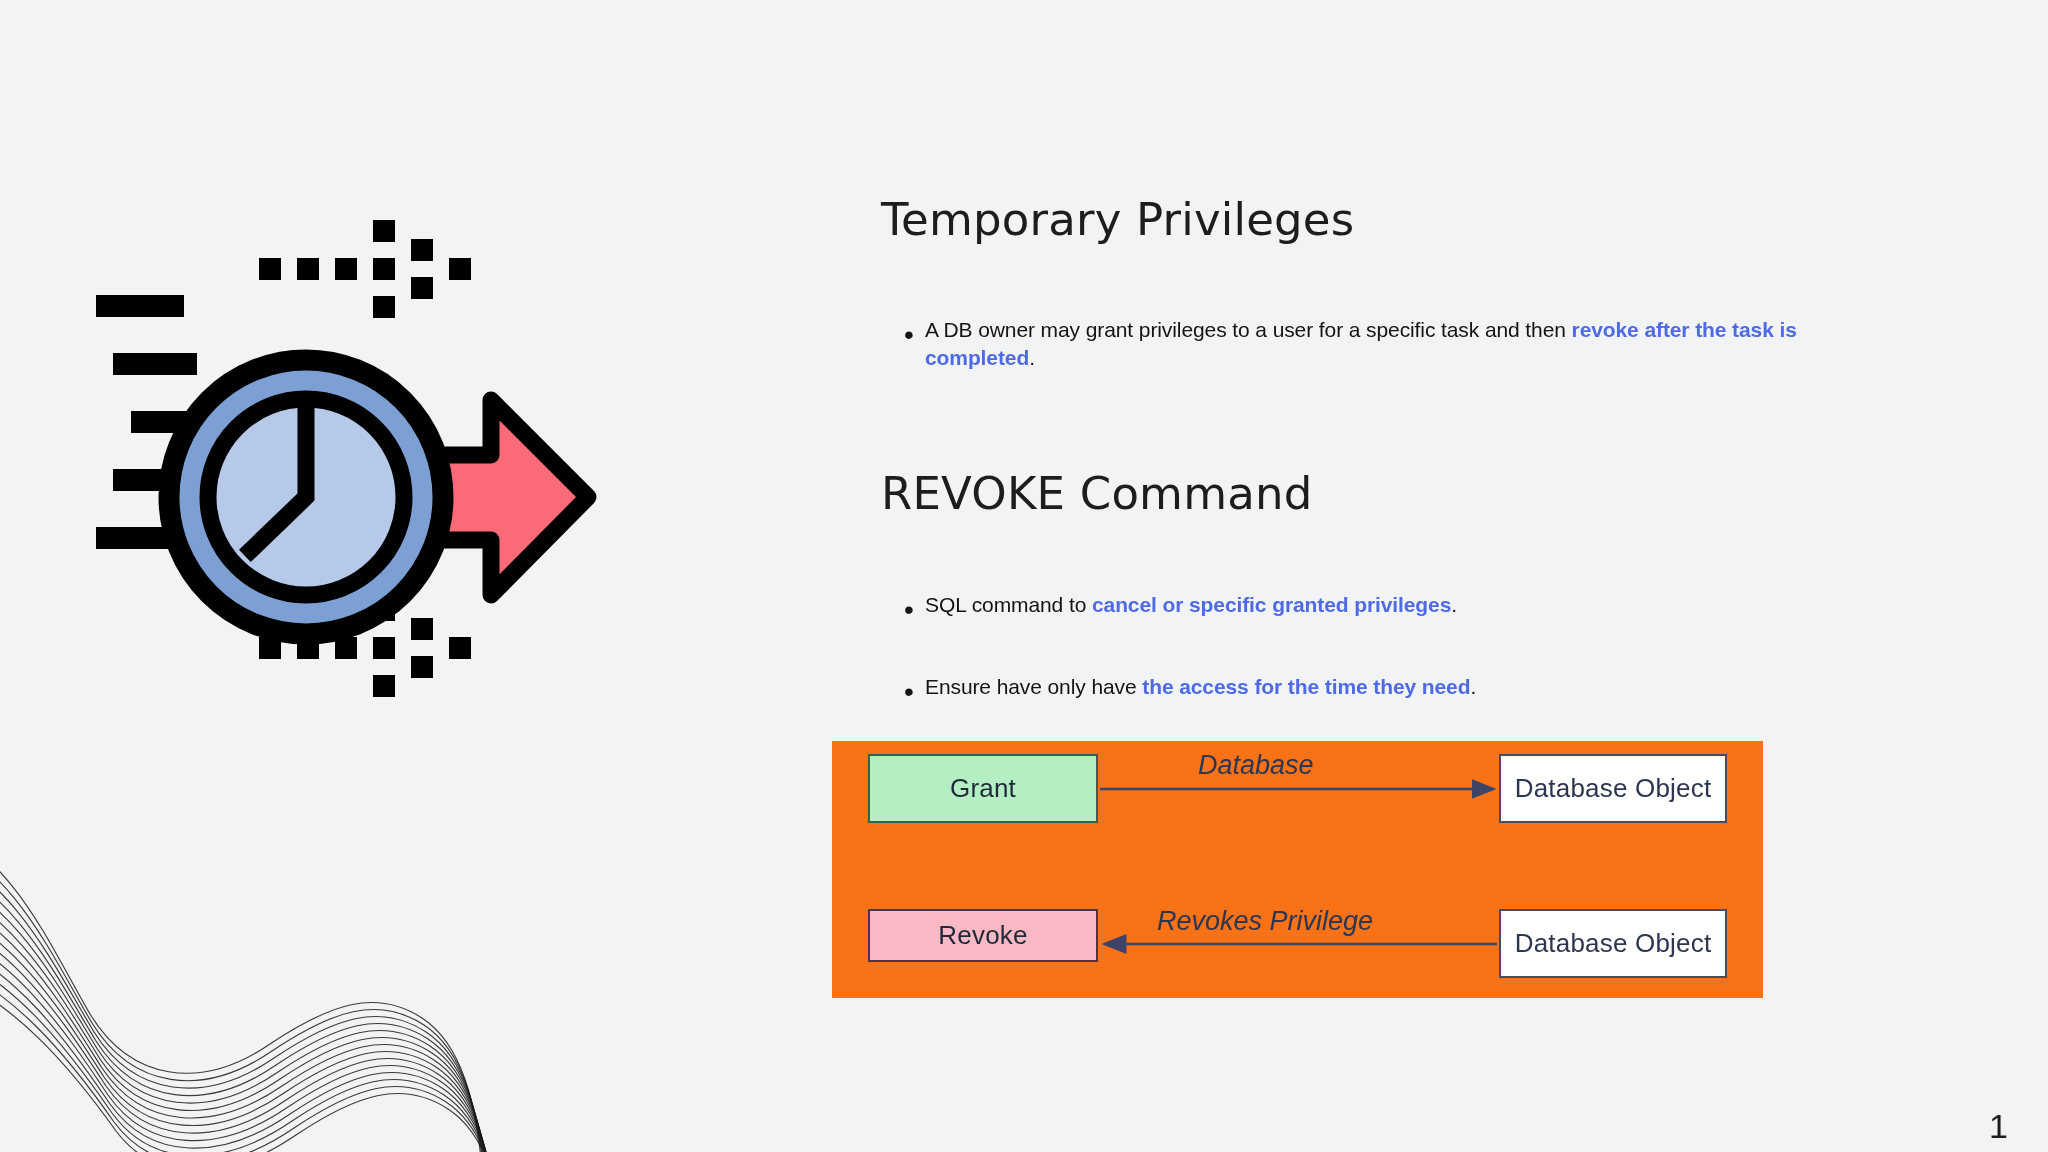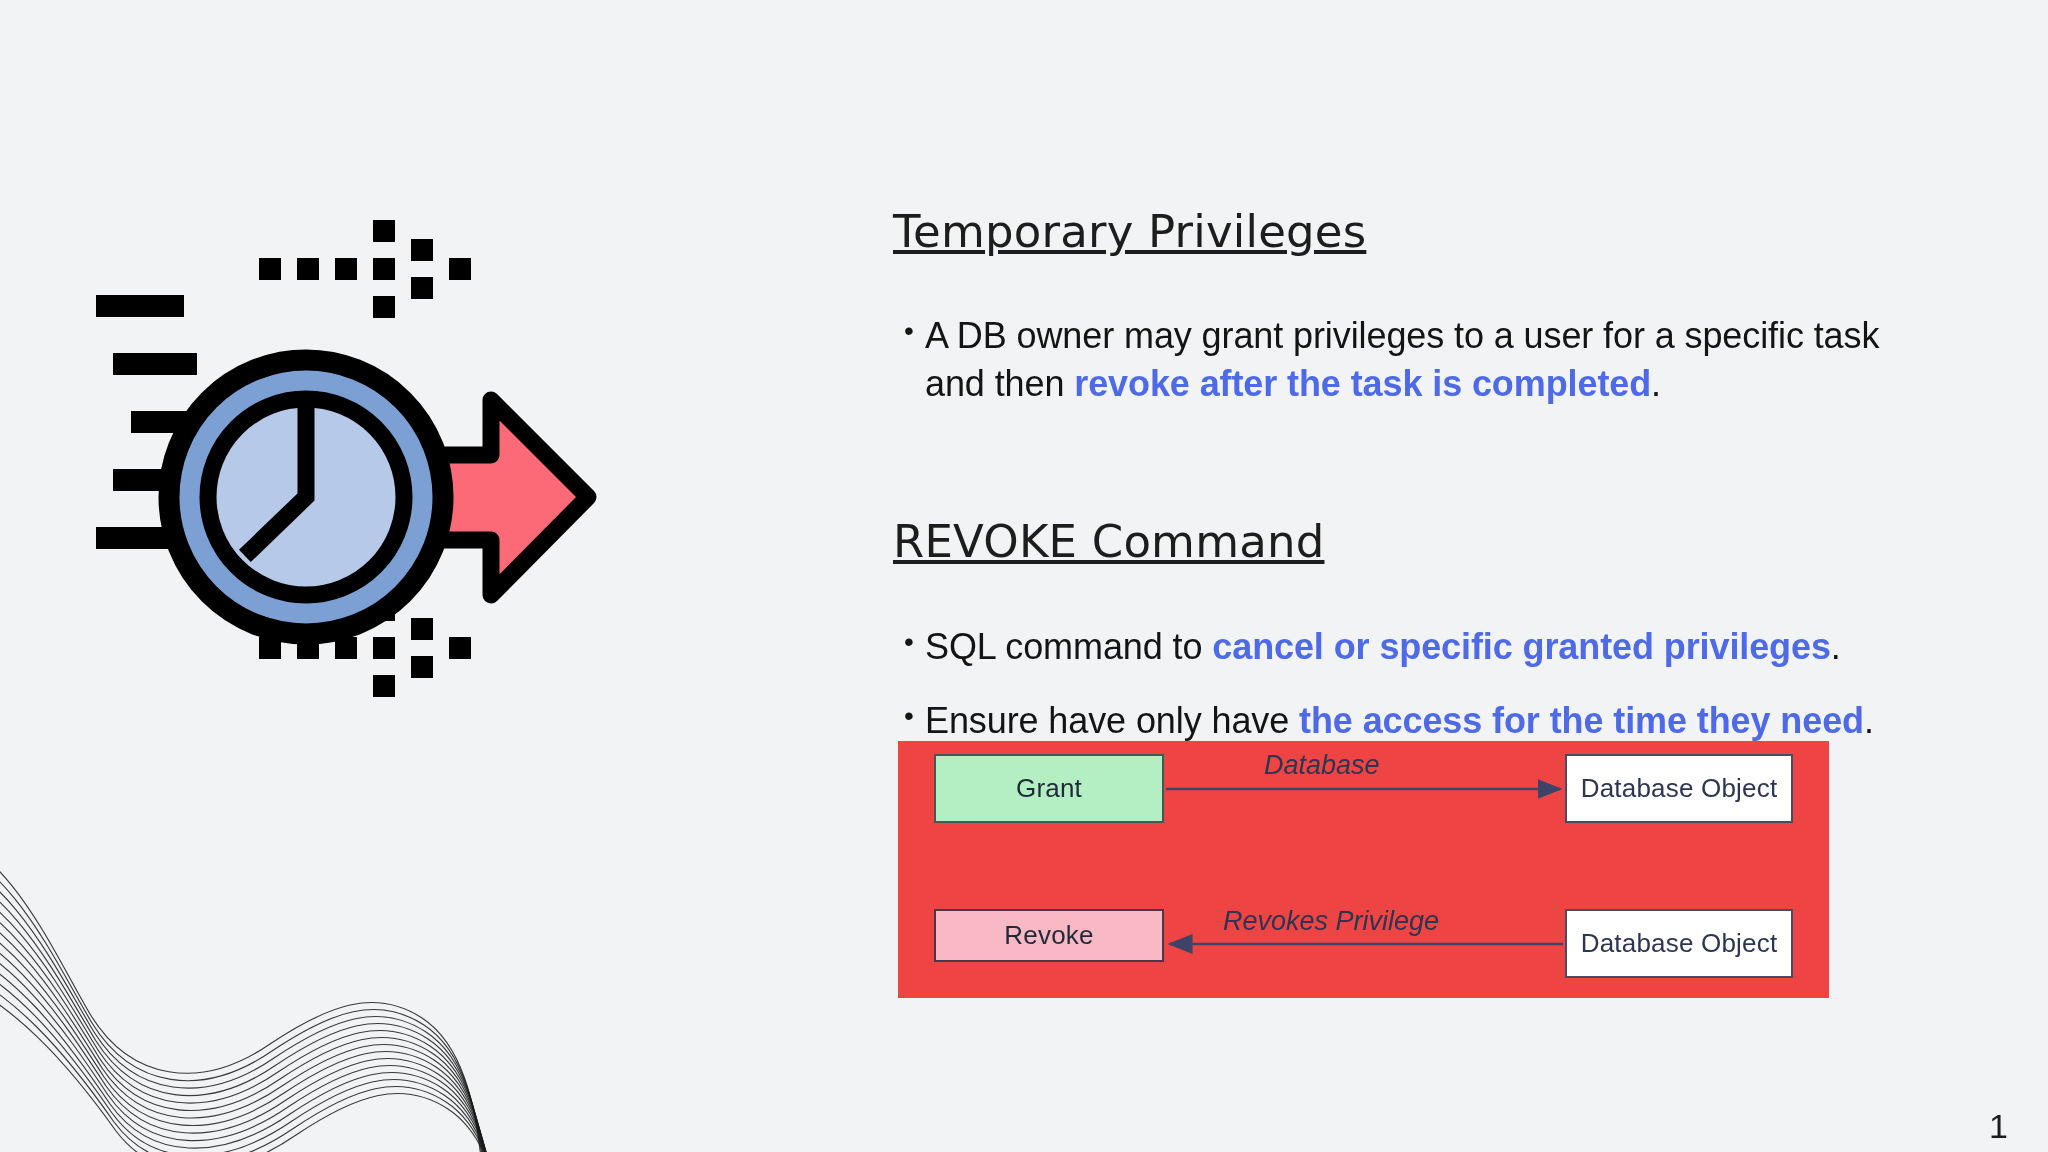--- a/index.html
+++ b/index.html
@@ -39,35 +39,35 @@
     top: 190px;
     width: 1010px;
   }
   .section-heading {
     font-family: "DejaVu Sans", sans-serif;
     font-size: 45px;
     font-weight: 400;
     color: #1d1d1d;
     letter-spacing: 0.2px;
     line-height: 1.15;
-    margin: 16px;
-    text-decoration: underline;
+    margin: 4px;
   }
   .bullet-list {
     margin: 0;
     padding: 0;
     list-style: none;
   }
   .bullet-item {
     position: relative;
     padding-left: 48px;
-    font-size: 36px;
+    font-size: 21px;
     line-height: 1.33;
     color: #141414;
     letter-spacing: -0.1px;
+    margin-top: 28px;
   }
   .bullet-item::before {
     content: "•";
     position: absolute;
     left: 27px;
     top: -1px;
     font-size: 28px;
     color: #141414;
     line-height: 1.45;
   }
@@ -76,25 +76,25 @@
     font-weight: 700;
   }
 
   #gap-a { height: 38px; }
   #gap-b { height: 92px; }
   #gap-c { height: 40px; }
 
   
   #diagram-panel {
     position: absolute;
-    left: 898px;
+    left: 832px;
     top: 741px;
     width: 931px;
     height: 257px;
-    background: #ef4444;
+    background: #f97316;
   }
   .node-box {
     position: absolute;
     box-sizing: border-box;
     border: 2px solid #4a4a63;
     display: flex;
     align-items: center;
     justify-content: center;
     font-size: 26px;
     color: #1f2937;

